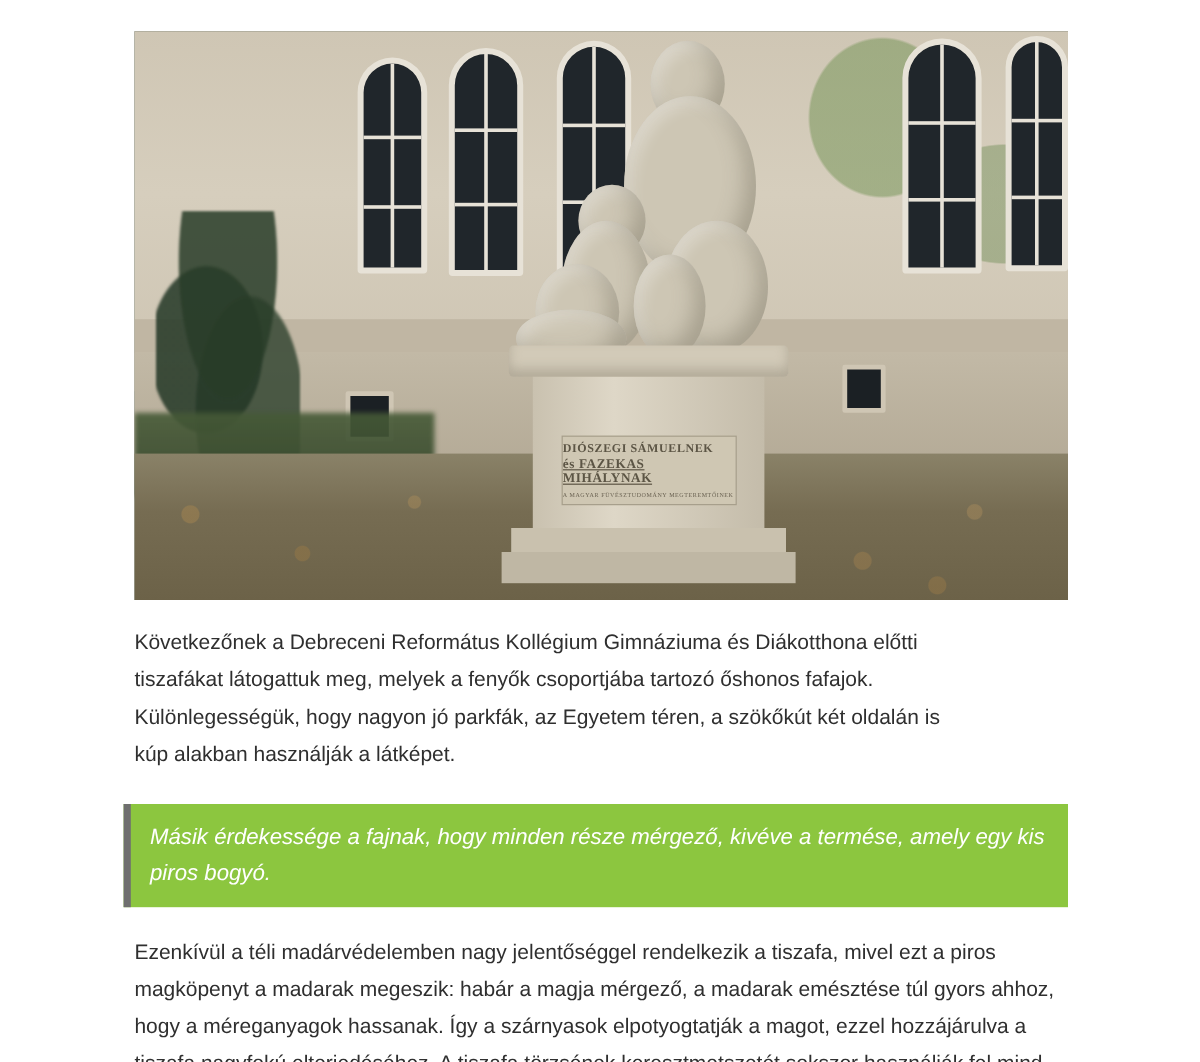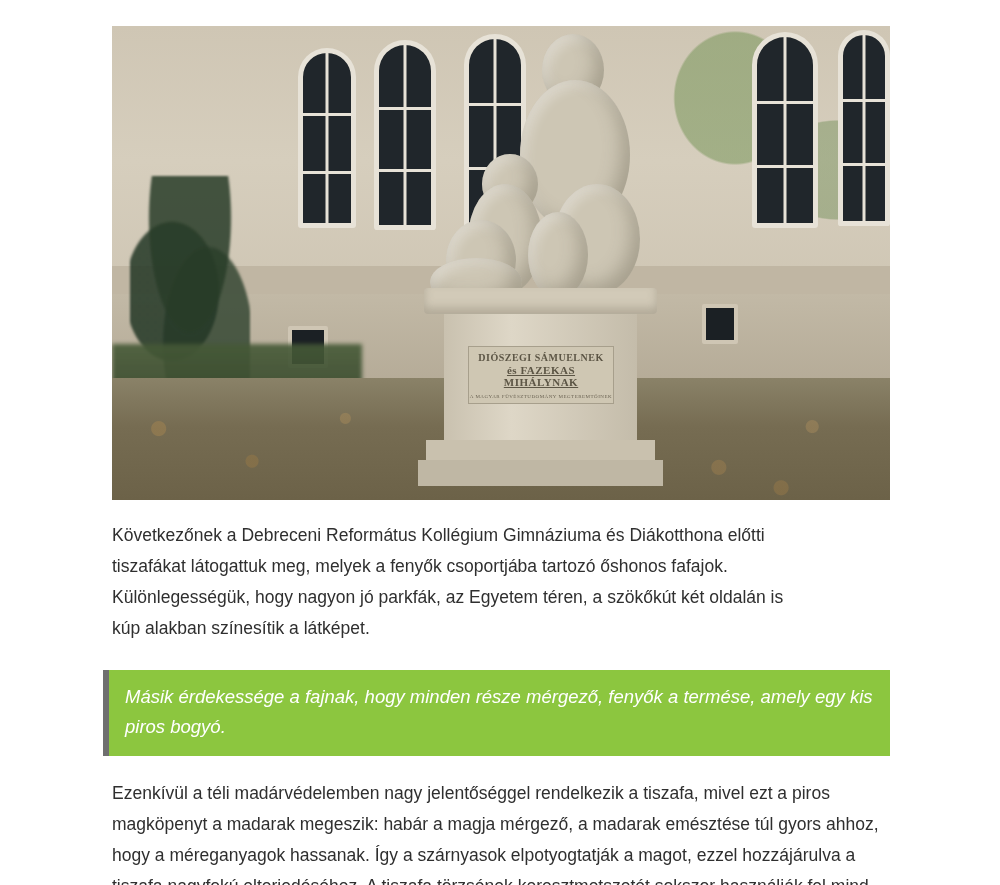--- a/index.html
+++ b/index.html
@@ -147,26 +147,25 @@
   }
   .ped-base1 {
     position: absolute; left: 8px; top: 152px; width: 229px; height: 20px;
     background: #c9c1ae;
   }
   .ped-base2 {
     position: absolute; left: 0px; top: 172px; width: 245px; height: 26px;
     background: #bfb7a4;
   }
   .plaque {
-    position: absolute; left: 50px; top: 58px; width: 146px; height: 58px;
+    position: absolute; left: 50px; top: 75px; width: 146px; height: 58px;
     background: #cfc7b3;
     border: 1px solid rgba(140,132,114,.6);
     box-sizing: border-box;
     padding-top: 5px;
-    text-align: center;
     color: #5c5545;
     font-family: "Liberation Serif", serif;
     letter-spacing: .5px;
     overflow: hidden;
   }
   .plaque .l1 { font-size: 10px; font-weight: bold; }
   .plaque .l2 { font-size: 11px; font-weight: bold; margin-top: 1px; text-decoration: underline; }
   .plaque .l3 { font-size: 5px; margin-top: 6px; color: #6b6353; }
 
   
@@ -260,20 +259,20 @@
             <div class="l2">és FAZEKAS MIHÁLYNAK</div>
             <div class="l3">A MAGYAR FÜVÉSZTUDOMÁNY MEGTEREMTŐINEK</div>
           </div>
           <div class="ped-base1"></div>
           <div class="ped-base2"></div>
         </div>
 
       </div>
     </figure>
 
-    <p class="body-text para-1">Következőnek a Debreceni Református Kollégium Gimnáziuma és Diákotthona előtti tiszafákat látogattuk meg, melyek a fenyők csoportjába tartozó őshonos fafajok. Különlegességük, hogy nagyon jó parkfák, az Egyetem téren, a szökőkút két oldalán is kúp alakban színesítik a látképet.</p>
-
-    <blockquote class="quote">Másik érdekessége a fajnak, hogy minden része mérgező, fenyők a termése, amely egy kis piros bogyó.</blockquote>
+    <p class="body-text para-1">Következőnek a Debreceni Református Kollégium Gimnáziuma és Diákotthona előtti tiszafákat látogattuk meg, melyek a fenyők csoportjába tartozó őshonos fafajok. Különlegességük, hogy nagyon jó parkfák, az Egyetem téren, a szökőkút két oldalán is kúp alakban használják a látképet.</p>
+
+    <blockquote class="quote">Másik érdekessége a fajnak, hogy minden része mérgező, kivéve a termése, amely egy kis piros bogyó.</blockquote>
 
     <p class="body-text para-2">Ezenkívül a téli madárvédelemben nagy jelentőséggel rendelkezik a tiszafa, mivel ezt a piros magköpenyt a madarak megeszik: habár a magja mérgező, a madarak emésztése túl gyors ahhoz, hogy a méreganyagok hassanak. Így a szárnyasok elpotyogtatják a magot, ezzel hozzájárulva a tiszafa nagyfokú elterjedéséhez. A tiszafa törzsének keresztmetszetét sokszor használják fel mind a mai napig díszdoboz- és ékszerkészítésre.</p>
 
   </div>
 </div>
 
 </body></html>

